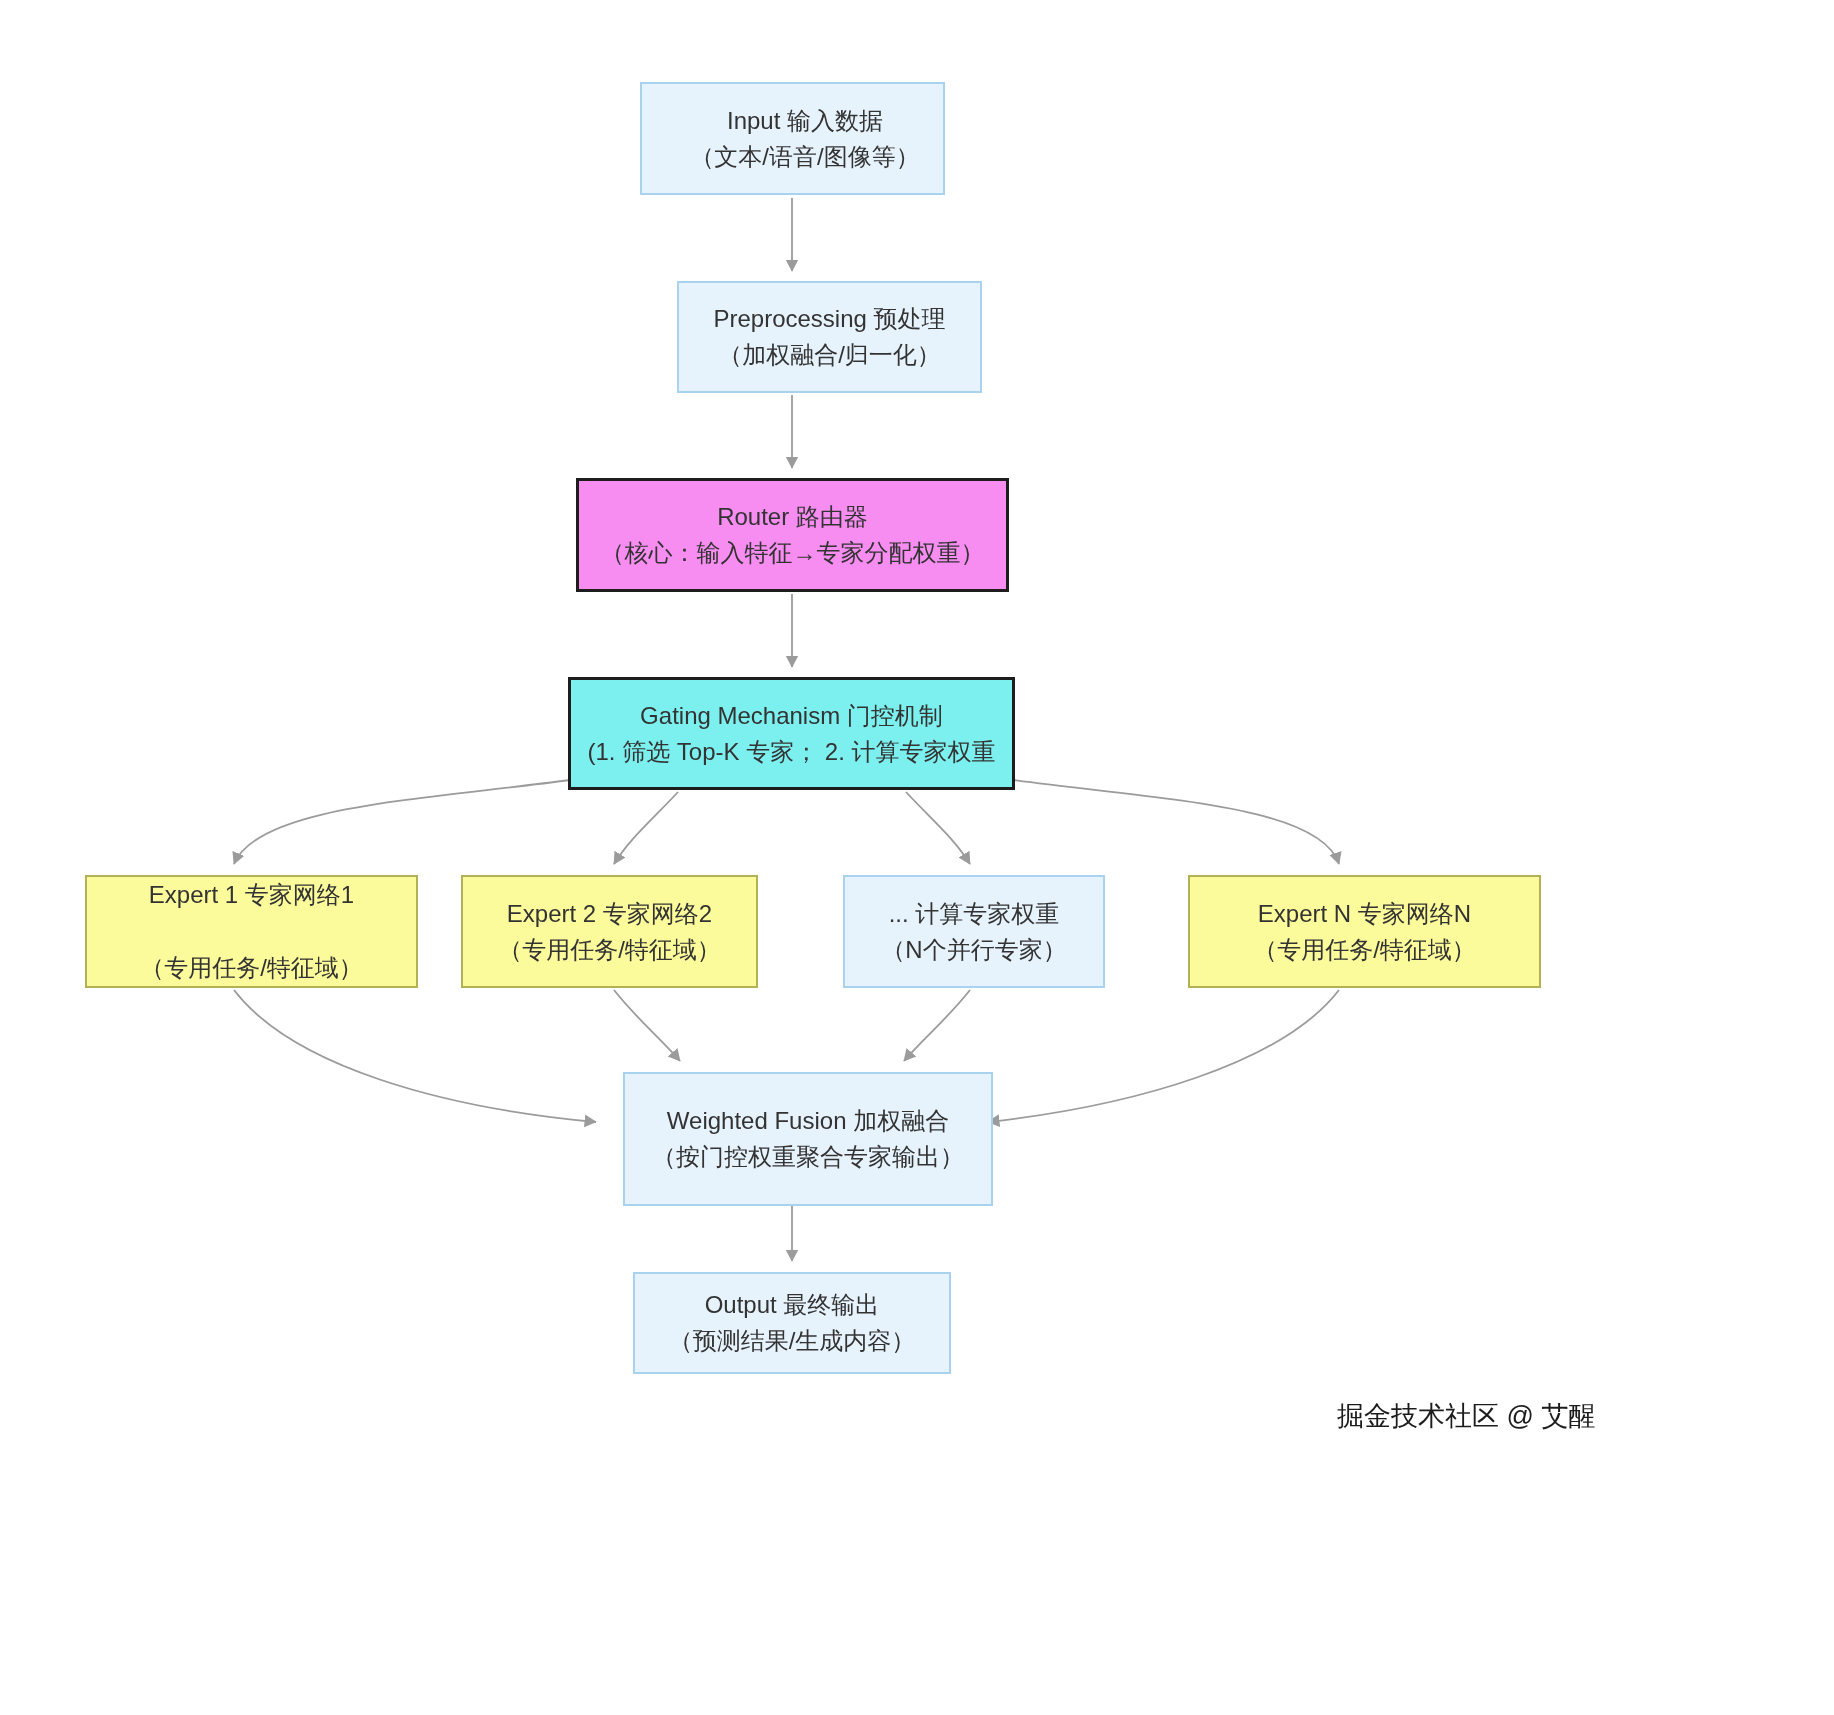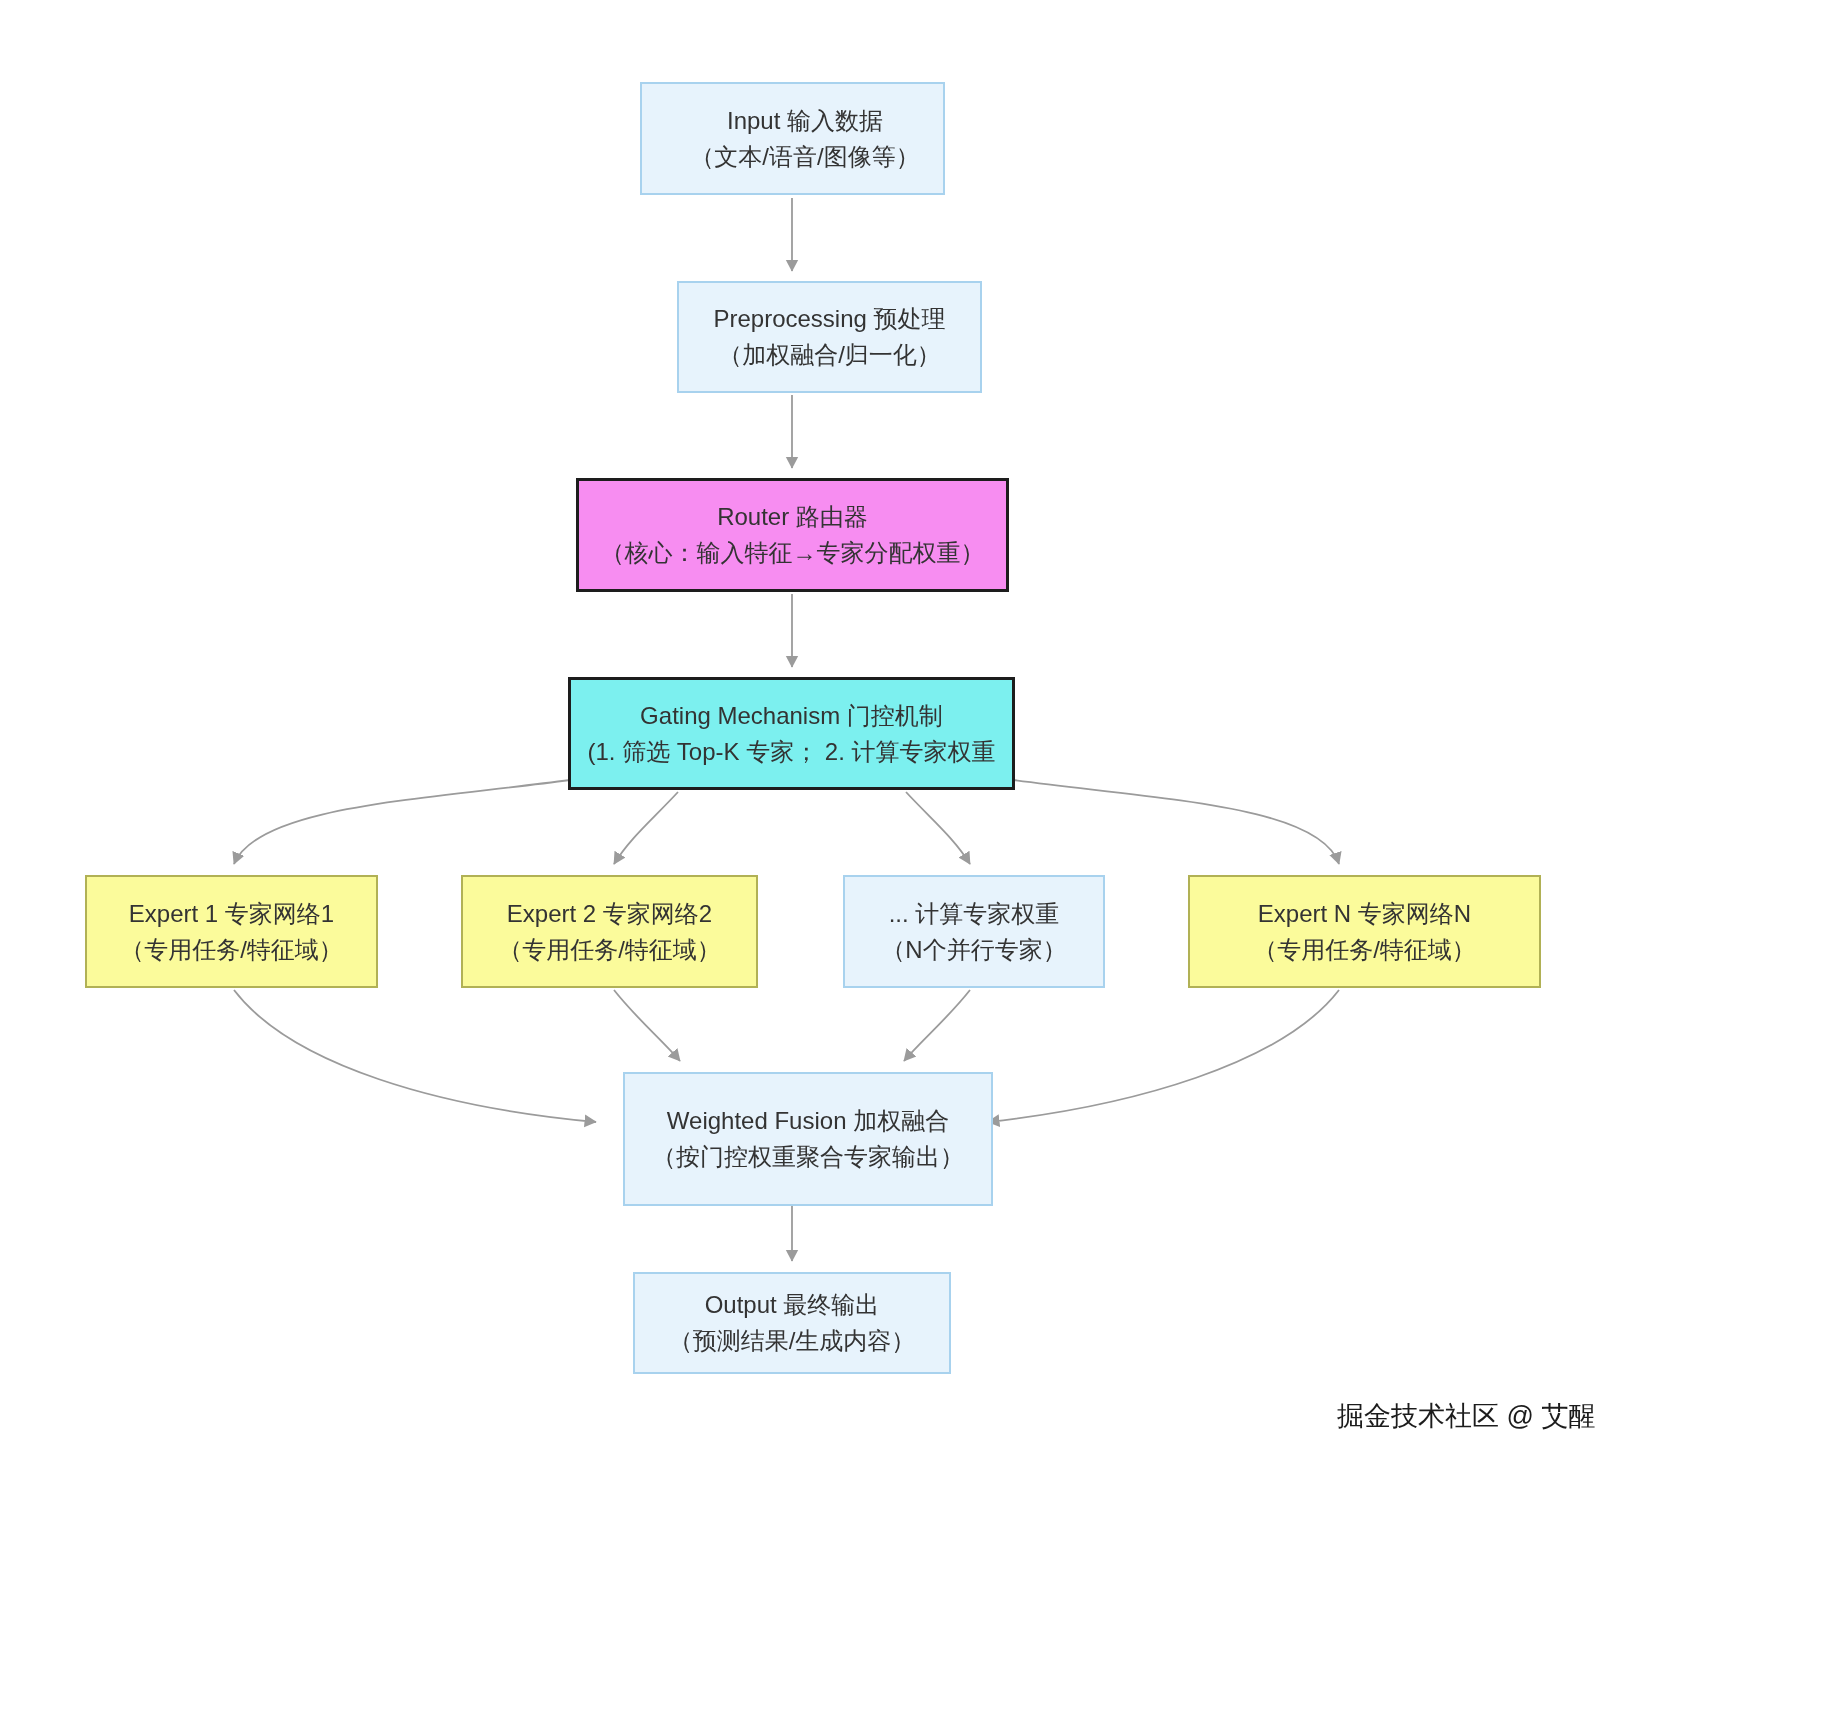--- a/index.html
+++ b/index.html
@@ -104,21 +104,21 @@
   <div class="node router" style="left:576px; top:478px; width:433px; height:114px;">
     <div>Router 路由器</div>
     <div>（核心：输入特征→专家分配权重）</div>
   </div>
 
   <div class="node gating" style="left:568px; top:677px; width:447px; height:113px;justify-content:center;">
     <div>Gating Mechanism 门控机制</div>
     <div>(1. 筛选 Top-K 专家； 2. 计算专家权重</div>
   </div>
 
-  <div class="node expert" style="left:85px; top:875px; width:293px; height:113px;">
+  <div class="node expert" style="left:85px; top:875px; width:333px; height:113px;justify-content:space-between;">
     <div>Expert 1 专家网络1</div>
     <div>（专用任务/特征域）</div>
   </div>
 
   <div class="node expert" style="left:461px; top:875px; width:297px; height:113px;">
     <div>Expert 2 专家网络2</div>
     <div>（专用任务/特征域）</div>
   </div>
 
   <div class="node blue" style="left:843px; top:875px; width:262px; height:113px;">

